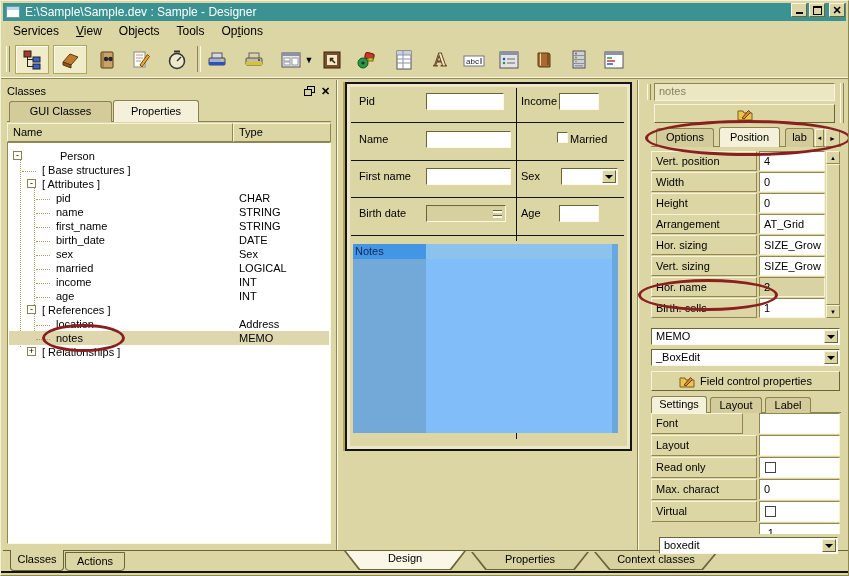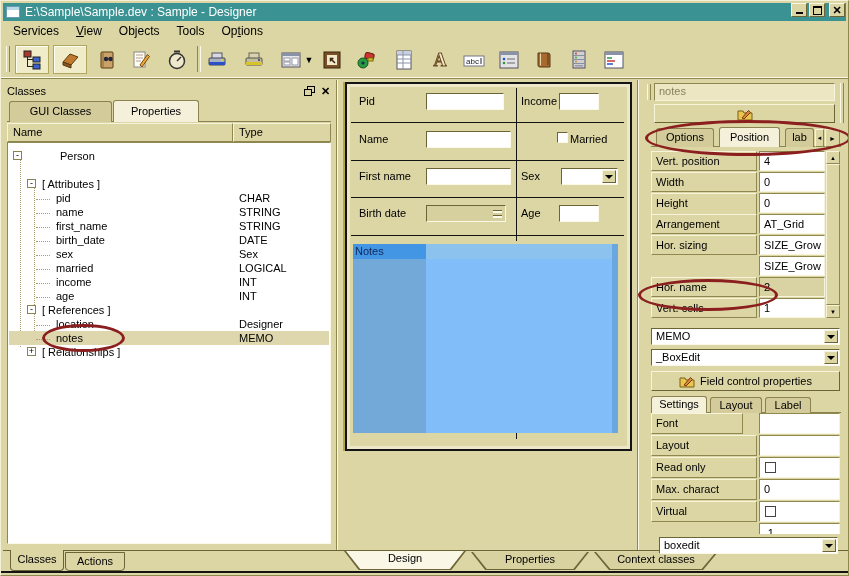--- a/index.html
+++ b/index.html
@@ -289,20 +289,24 @@
 
   <div class="abs treebox">
 
     <div class="dotv" style="left:12px;top:14px;height:190px;"></div>
     <div class="dotv" style="left:26px;top:42px;height:154px;"></div>
 
     <div class="trow" style="top:6px;">
       <span class="exp" style="left:4px;">-</span>
       <span class="tlabel" style="left:21px;padding-left:30px;">Person</span>
     </div>
+    <div class="trow" style="top:20px;">
+      <span class="doth" style="left:13px;width:14px;"></span>
+      <span class="tlabel" style="left:33px;">[ Base structures ]</span>
+    </div>
     <div class="trow" style="top:34px;">
       <span class="exp" style="left:18px;">-</span>
       <span class="tlabel" style="left:33px;">[ Attributes ]</span>
     </div>
     <div class="trow" style="top:48px;">
       <span class="doth" style="left:27px;width:14px;"></span>
       <span class="tlabel" style="left:47px;">pid</span>
       <span class="ttype">CHAR</span>
     </div>
     <div class="trow" style="top:62px;">
@@ -340,21 +344,21 @@
       <span class="tlabel" style="left:47px;">age</span>
       <span class="ttype">INT</span>
     </div>
     <div class="trow" style="top:160px;">
       <span class="exp" style="left:18px;">-</span>
       <span class="tlabel" style="left:33px;">[ References ]</span>
     </div>
     <div class="trow" style="top:174px;">
       <span class="doth" style="left:27px;width:14px;"></span>
       <span class="tlabel" style="left:47px;">location</span>
-      <span class="ttype">Designer</span>
+      <span class="ttype">Address</span>
     </div>
     <div class="trow sel" style="top:188px;">
       <span class="doth" style="left:27px;width:14px;"></span>
       <span class="tlabel" style="left:47px;">notes</span>
       <span class="ttype">MEMO</span>
     </div>
     <div class="trow" style="top:202px;">
       <span class="exp" style="left:18px;">+</span>
       <span class="tlabel" style="left:33px;">[ Relationships ]</span>
     </div>
@@ -443,24 +447,25 @@
     <div class="pl" style="left:9px;top:71px;width:106px;height:20px;">Vert. position</div>
     <div class="pv" style="left:117px;top:71px;width:66px;height:20px;">4</div>
     <div class="pl" style="left:9px;top:92px;width:106px;height:20px;">Width</div>
     <div class="pv" style="left:117px;top:92px;width:66px;height:20px;">0</div>
     <div class="pl" style="left:9px;top:113px;width:106px;height:28px;">Height</div>
     <div class="pv" style="left:117px;top:113px;width:66px;height:20px;">0</div>
     <div class="pl" style="left:9px;top:134px;width:106px;height:20px;">Arrangement</div>
     <div class="pv" style="left:117px;top:134px;width:66px;height:20px;">AT_Grid</div>
     <div class="pl" style="left:9px;top:155px;width:106px;height:20px;">Hor. sizing</div>
     <div class="pv" style="left:117px;top:155px;width:66px;height:20px;">SIZE_Grow</div>
+    <div class="pl" style="left:9px;top:176px;width:106px;height:20px;">Vert. sizing</div>
     <div class="pv" style="left:117px;top:176px;width:66px;height:20px;">SIZE_Grow</div>
     <div class="pl" style="left:9px;top:197px;width:106px;height:20px;">Hor. name</div>
     <div class="pv hl" style="left:117px;top:197px;width:66px;height:20px;">2</div>
-    <div class="pl" style="left:9px;top:218px;width:106px;height:20px;">Vert. cells</div>
+    <div class="pl" style="left:9px;top:218px;width:106px;height:20px;">Birth. cells</div>
     <div class="pv" style="left:117px;top:218px;width:66px;height:20px;">1</div>
 
     <div class="abs" style="left:184px;top:71px;width:14px;height:167px;background:#f0ebcd;">
       <div class="sarr" style="left:0;top:0;width:14px;height:13px;">
           <span>▲</span>
         </div>
       <div class="sthumb" style="left:0;top:13px;width:14px;height:141px;"></div>
       <div class="sarr" style="left:0;top:154px;width:14px;height:13px;">
           <span>▼</span>
         </div>

